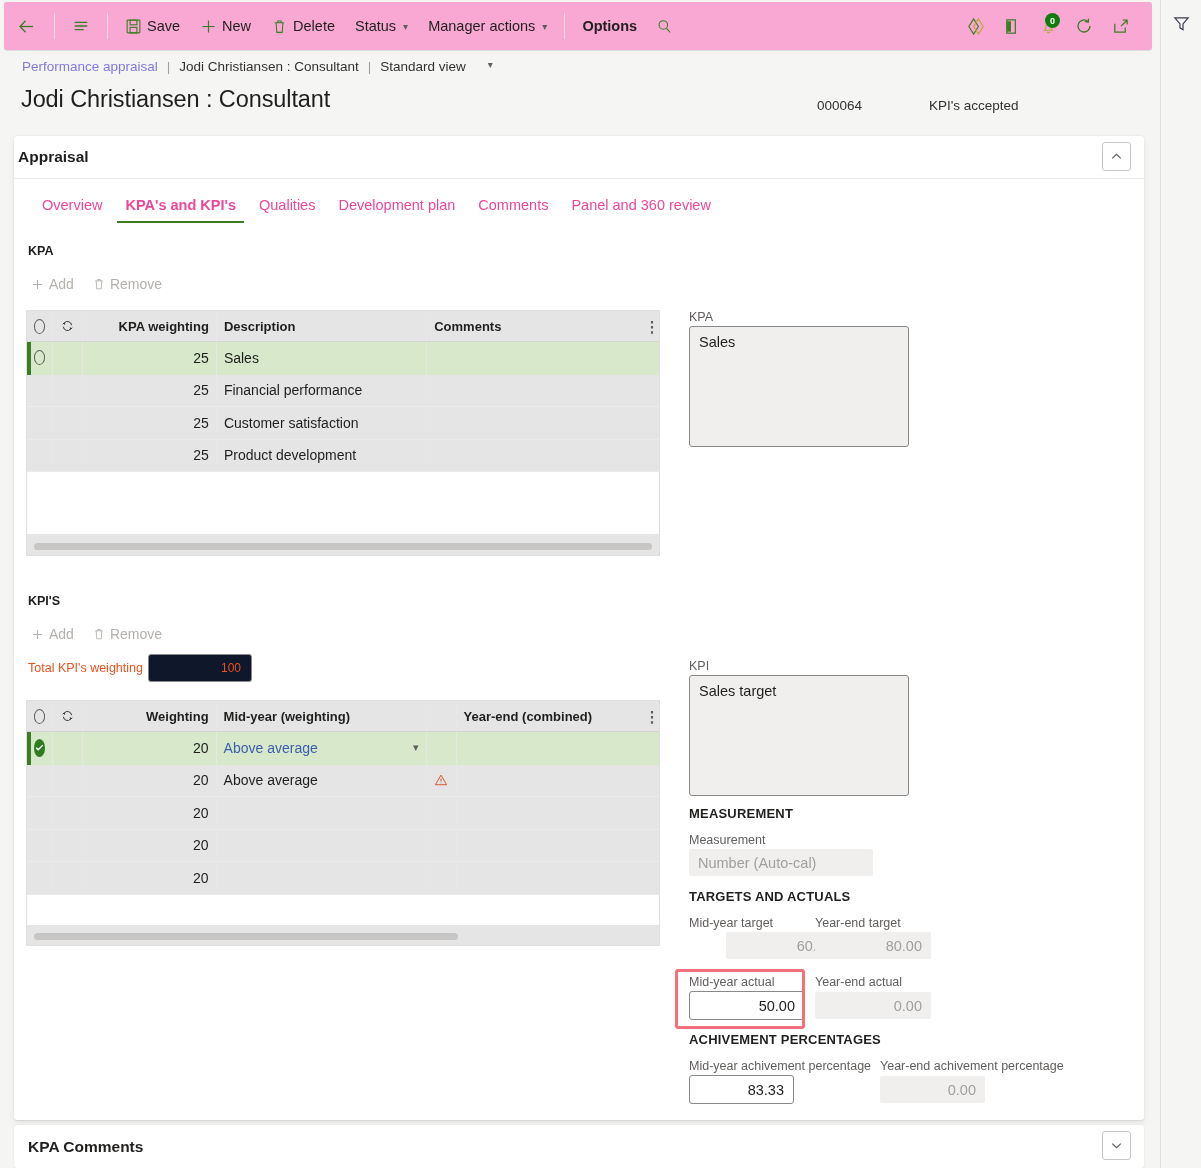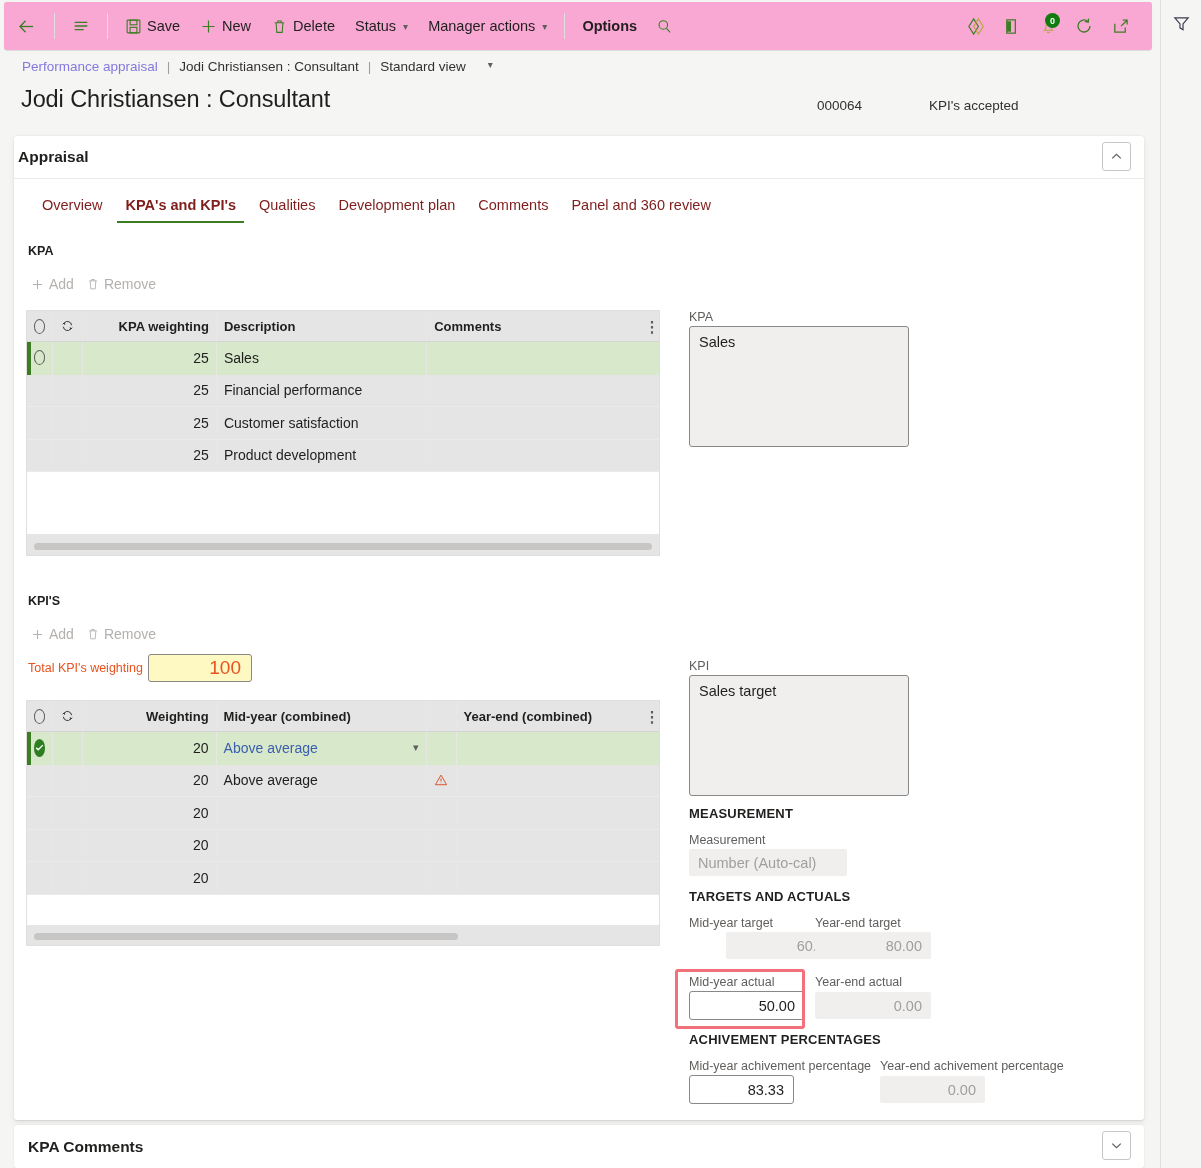--- a/index.html
+++ b/index.html
@@ -81,28 +81,28 @@
   .card-title { font-size: 15.5px; font-weight: 700; color: #201f1e; }
   .collapsebtn {
     position: absolute; right: 13px; top: 6px; width: 29px; height: 29px;
     border: 1px solid #c8c6c4; border-radius: 3px; background: #fff;
     display: flex; align-items: center; justify-content: center; cursor: pointer;
   }
 
   
   .tabs { display: flex; align-items: flex-end; height: 44px; padding: 0 20px; gap: 7px; }
   .tab {
-    padding: 0 8px 9px; font-size: 14.5px; color: #7f1d1d; cursor: pointer;
+    padding: 0 8px 9px; font-size: 14.5px; color: #ec4899; cursor: pointer;
     border-bottom: 2.5px solid transparent; line-height: 1;
   }
   .tab.active { font-weight: 700; border-bottom-color: #3b7d23; }
 
   
   .seclabel { font-size: 12.5px; font-weight: 700; color: #201f1e; }
-  .minibar { display: flex; align-items: center; gap: 8px; }
+  .minibar { display: flex; align-items: center; gap: 14px; }
   .minibtn {
     display: flex; align-items: center; gap: 4px; font-size: 14px;
     color: #b3b0ad; cursor: default; padding: 3px 2px;
   }
 
   
   .grid { border: 1px solid #e1dfdd; background: #e5e5e5; position: relative; }
   .gr { display: flex; height: 32.5px; align-items: stretch; }
   .gr.head { height: 31px; border-bottom: 1px solid #d6d4d2; }
   .gr.sel { background: #d7e8cb; }
@@ -409,37 +409,37 @@
     </div>
     <div class="minibtn">
       <svg width="14" height="14" viewBox="0 0 20 20">
         <path d="M4.5 5.5h11M8 5.5V3.6h4V5.5M6 5.5l.8 11.4h6.4L14 5.5" fill="none" stroke="#b3b0ad" stroke-width="1.25"></path>
       </svg>
       <span>Remove</span>
     </div>
   </div>
 
   <div class="pos" style="top:525px;left:14px;font-size:12.5px;color:#e8531f;">Total KPI's weighting</div>
-  <div class="pos" style="top:518px;left:134px;width:104px;height:28px;background:#fef9c3;border:1px solid #8a8886;border-radius:3px;display:flex;align-items:center;justify-content:flex-end;padding-right:10px;font-size:19px;color:#e8531f;">100</div>
+  <div class="pos" style="top:518px;left:134px;width:104px;height:28px;background:#0f172a;border:1px solid #8a8886;border-radius:3px;display:flex;align-items:center;justify-content:flex-end;padding-right:10px;font-size:12px;color:#e8531f;">100</div>
 
   <div class="pos grid" style="top:564px;left:12px;width:634px;height:246px;">
     <div class="gr head">
       <div class="cell ctr c-check">
           <span class="circ"></span>
         </div>
       <div class="cell ctr c-ref">
         <svg width="16" height="16" viewBox="0 0 20 20">
           <path d="M15.5 9a5.5 5.5 0 0 0-9.6-3.2" fill="none" stroke="#323130" stroke-width="1.3"></path>
           <path d="M4.5 11a5.5 5.5 0 0 0 9.6 3.2" fill="none" stroke="#323130" stroke-width="1.3"></path>
           <path d="M3.6 7.6 L5.9 5.6 L6.3 8.3" fill="none" stroke="#323130" stroke-width="1.3"></path>
           <path d="M16.4 12.4 L14.1 14.4 L13.7 11.7" fill="none" stroke="#323130" stroke-width="1.3"></path>
         </svg>
       </div>
       <div class="cell num c-kw">Weighting</div>
-      <div class="cell c-mid">Mid-year (combined)</div>
+      <div class="cell c-mid">Mid-year (weighting)</div>
       <div class="cell c-warn"></div>
       <div class="cell c-ye nob">Year-end (combined)</div>
       <div class="cell ctr nob" style="flex:1;">
           <span class="dots">⋮</span>
         </div>
     </div>
 
     <div class="selbar" style="top:31px;"></div>
 
     <div class="gr sel">
@@ -509,21 +509,21 @@
 
     <div class="gridfill" style="height:30px;"></div>
     <div class="hscroll" style="width:424px;"></div>
   </div>
 
   <div class="pos flabel" style="top:523px;left:675px;">KPI</div>
   <div class="pos ftext" style="top:539px;left:675px;width:220px;height:121px;">Sales target</div>
 
   <div class="pos grouphead" style="top:670px;left:675px;">MEASUREMENT</div>
   <div class="pos flabel" style="top:697px;left:675px;">Measurement</div>
-  <div class="pos finput" style="top:713px;left:675px;width:158px;height:27px;">Number (Auto-cal)</div>
+  <div class="pos finput" style="top:713px;left:675px;width:184px;height:27px;">Number (Auto-cal)</div>
 
   <div class="pos grouphead" style="top:753px;left:675px;">TARGETS AND ACTUALS</div>
 
   <div class="pos flabel" style="top:780px;left:675px;">Mid-year target</div>
   <div class="pos finput num" style="top:796px;left:712px;width:116px;height:27px;">60.00</div>
 
   <div class="pos flabel" style="top:780px;left:801px;">Year-end target</div>
   <div class="pos finput num" style="top:796px;left:801px;width:116px;height:27px;">80.00</div>
 
   <div class="pos flabel" style="top:839px;left:675px;">Mid-year actual</div>

